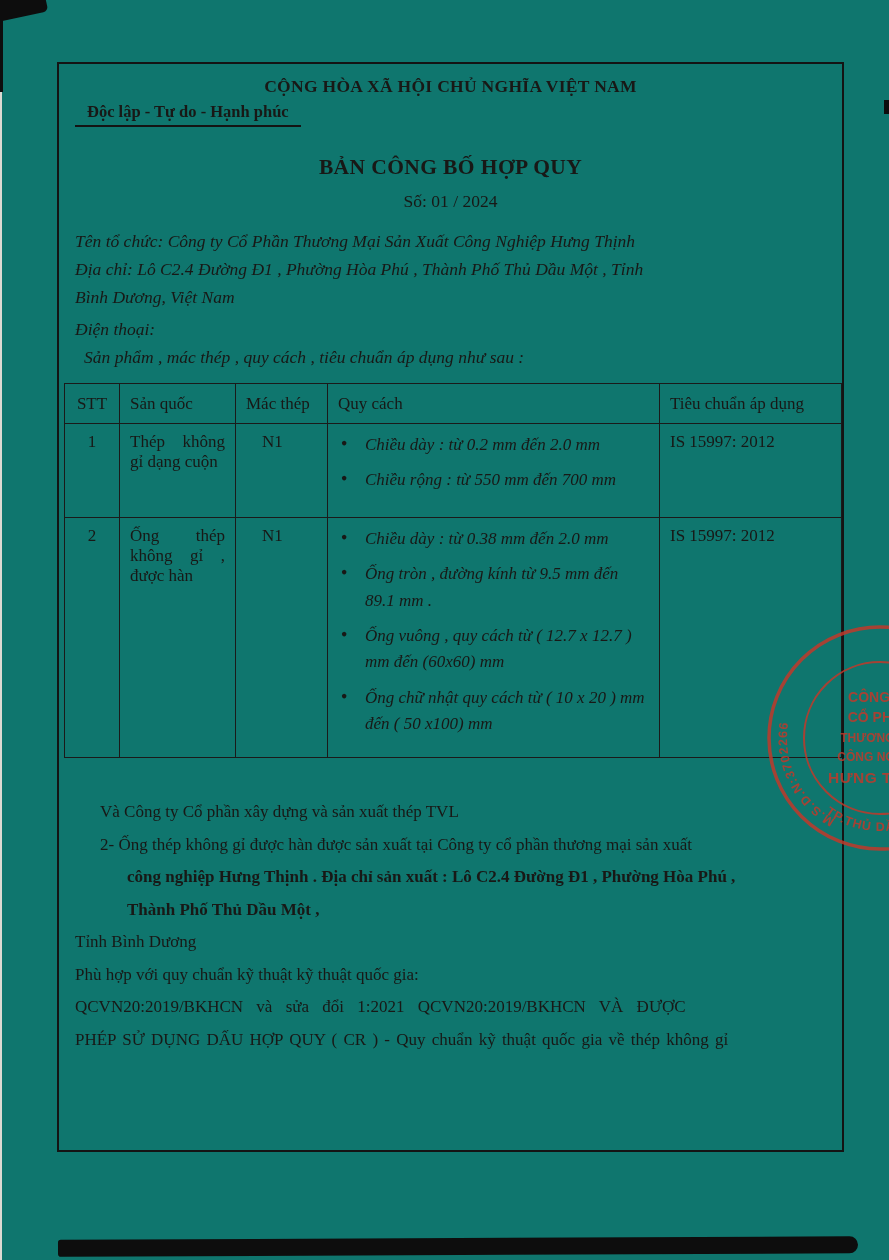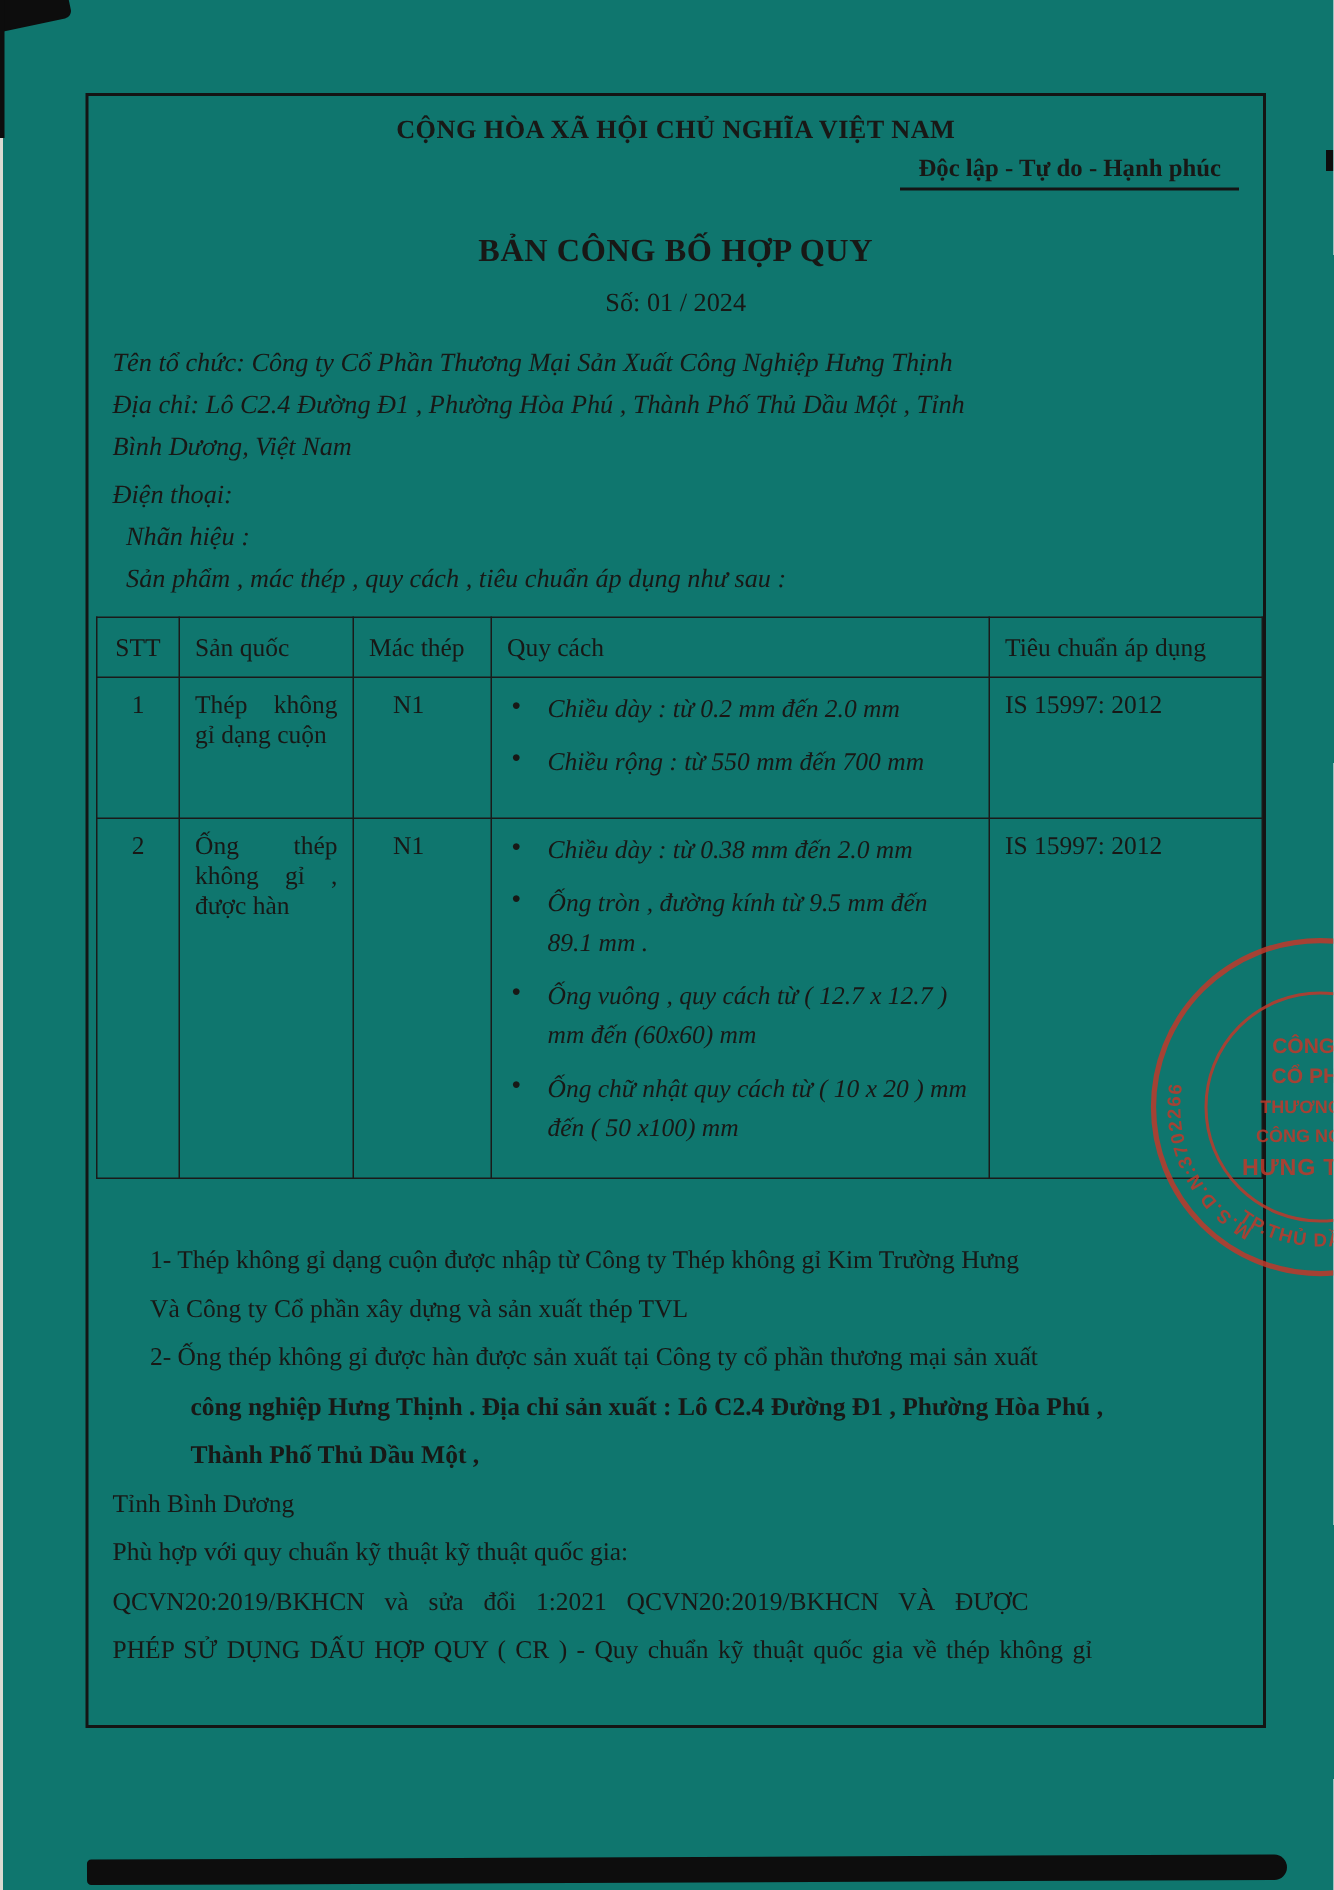--- a/index.html
+++ b/index.html
@@ -16,21 +16,21 @@
   .left-shadow{left:0;top:0;width:2px;height:1260px;background:#dcdad2;}
   .right-tick{right:0;top:100px;width:5px;height:14px;}
   .bottom-band{left:58px;bottom:5px;width:800px;height:17px;transform:rotate(-0.25deg);border-radius:3px 9px 9px 3px;}
 
   .frame{
     position:absolute;left:57px;top:62px;width:787px;height:1090px;
     border:2px solid #141414;box-sizing:border-box;
     padding:12px 16px 0 16px;
   }
   .nat-title{text-align:center;font-weight:bold;font-size:17.5px;letter-spacing:.3px;}
-  .motto{text-align:right;font-weight:bold;font-size:16.5px;margin-top:5px;}
+  .motto{text-align:left;font-weight:bold;font-size:16.5px;margin-top:5px;}
   .motto span{display:inline-block;border-bottom:2px solid #141414;padding:0 12px 3px 12px;}
   .doc-title{text-align:center;font-weight:bold;font-size:21.5px;margin-top:28px;letter-spacing:.4px;}
   .doc-number{text-align:center;font-size:17.5px;margin-top:11px;}
 
   .info{margin-top:15px;font-size:17.5px;line-height:1.6;}
   .info div{margin:0;font-style:italic;}
   .info .ind{padding-left:9px;}
   .info .gap{margin-top:4px;}
 
   .spec-table{
@@ -87,21 +87,20 @@
     </div>
 
     <div class="doc-title">BẢN CÔNG BỐ HỢP QUY</div>
     <div class="doc-number">Số: 01 / 2024</div>
 
     <div class="info">
       <div>Tên tổ chức: Công ty Cổ Phần Thương Mại Sản Xuất Công Nghiệp Hưng Thịnh</div>
       <div>Địa chỉ: Lô C2.4 Đường Đ1 , Phường Hòa Phú , Thành Phố Thủ Dầu Một , Tỉnh</div>
       <div>Bình Dương, Việt Nam</div>
       <div class="gap">Điện thoại:</div>
-      <div class="ind">Nhãn hiệu :</div>
       <div class="ind">Sản phẩm , mác thép , quy cách , tiêu chuẩn áp dụng như sau :</div>
     </div>
 
     <table class="spec-table">
       <colgroup>
         <col style="width:55px">
           <col style="width:116px">
           <col style="width:92px">
           <col style="width:332px">
           <col style="width:182px">
@@ -139,21 +138,20 @@
               <li>Ống vuông , quy cách từ ( 12.7 x 12.7 ) mm đến (60x60) mm</li>
               <li>Ống chữ nhật quy cách từ ( 10 x 20 ) mm đến ( 50 x100) mm</li>
             </ul>
           </td>
           <td>IS 15997: 2012</td>
         </tr>
       </tbody>
     </table>
 
     <div class="notes">
-      <div class="l1">1-  Thép không gỉ dạng cuộn được nhập từ Công ty Thép không gỉ Kim Trường Hưng</div>
       <div class="l1">Và Công ty Cổ phần xây dựng và sản xuất thép TVL</div>
       <div class="l1">2-  Ống thép không gỉ được hàn được sản xuất tại Công ty cổ phần thương mại sản xuất</div>
       <div class="l2">công nghiệp Hưng Thịnh . Địa chỉ sản xuất : Lô C2.4 Đường Đ1 , Phường Hòa Phú ,</div>
       <div class="l2">Thành Phố Thủ Dầu Một ,</div>
       <div>Tỉnh Bình Dương</div>
       <div>Phù hợp với quy chuẩn kỹ thuật kỹ thuật quốc gia:</div>
       <div class="qcvn1">QCVN20:2019/BKHCN và sửa đổi 1:2021 QCVN20:2019/BKHCN VÀ ĐƯỢC</div>
       <div class="qcvn2">PHÉP SỬ DỤNG DẤU HỢP QUY ( CR ) -  Quy chuẩn kỹ thuật quốc gia về thép không gỉ</div>
     </div>
 

